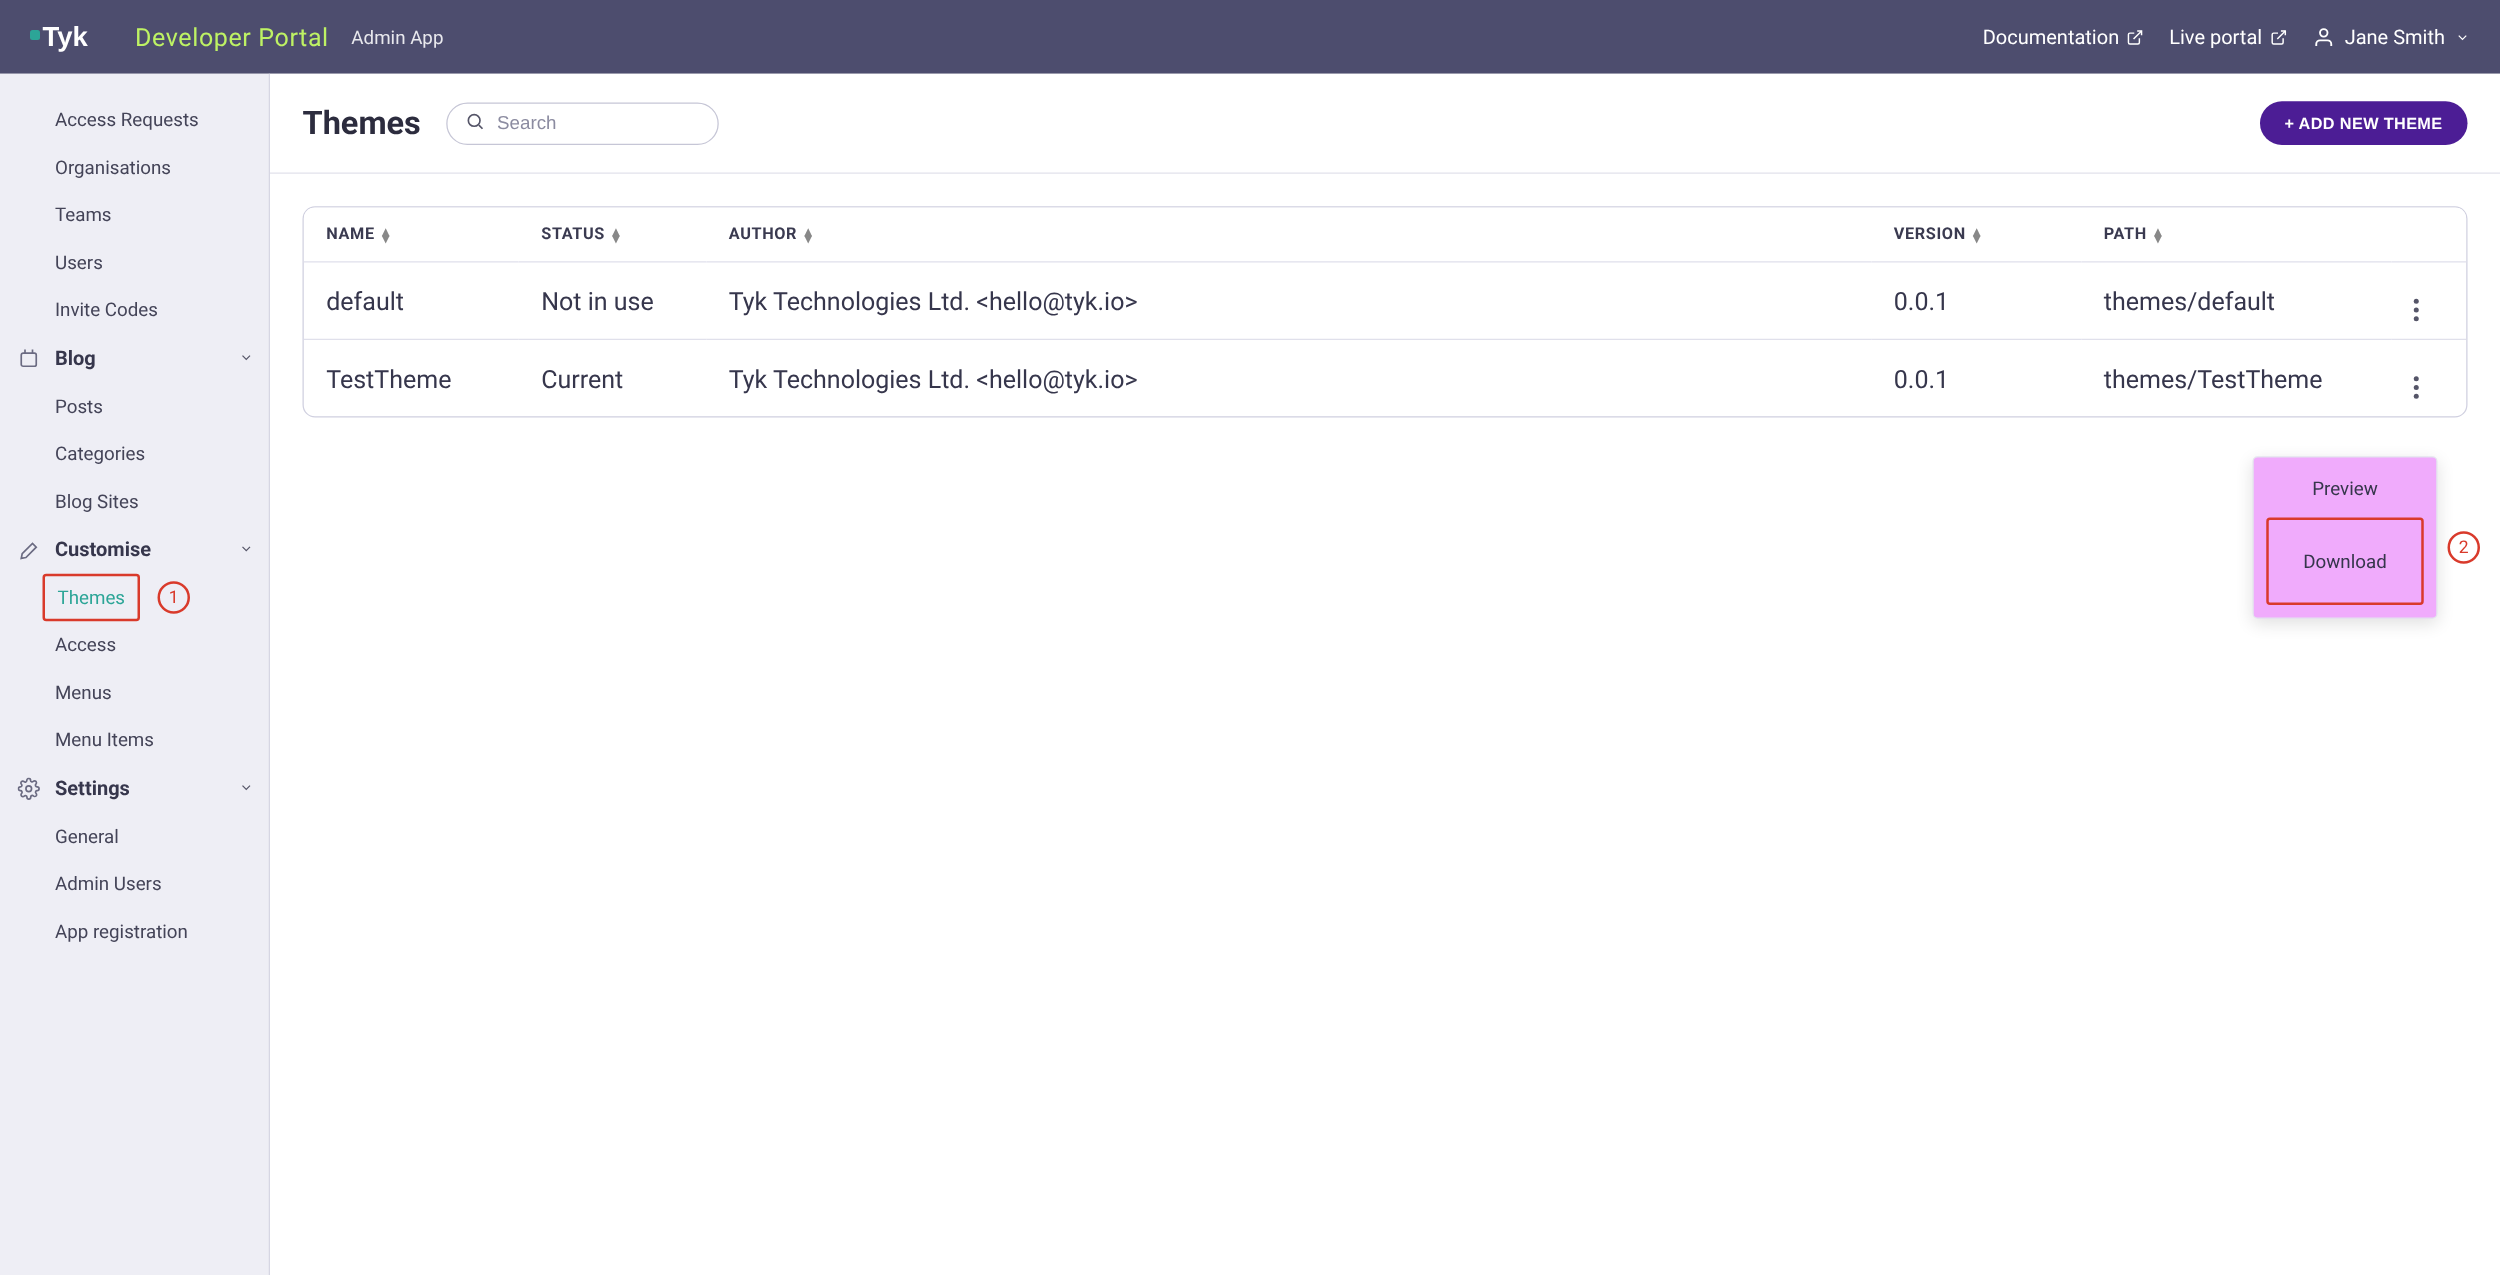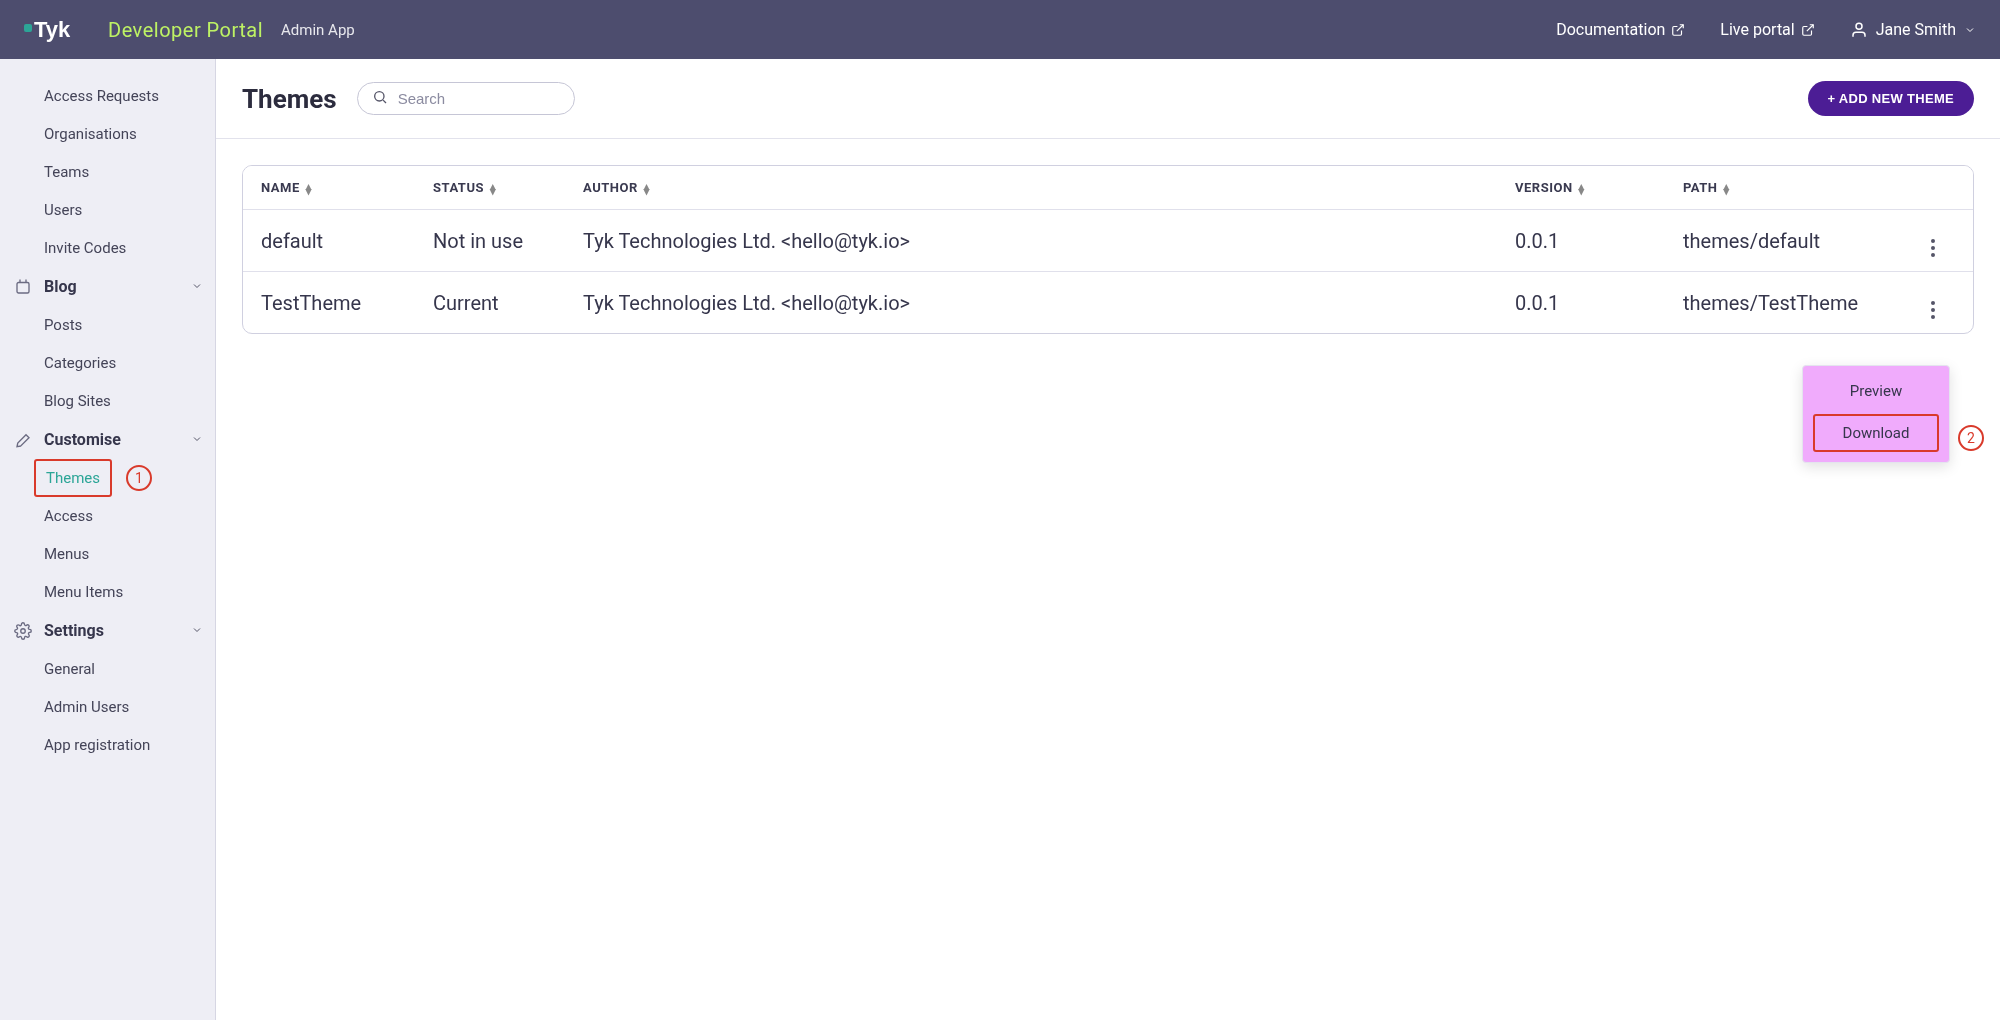--- a/index.html
+++ b/index.html
@@ -4,21 +4,21 @@
 <style>
 * { box-sizing: border-box; margin: 0; padding: 0; }
 body { font-family: -apple-system, BlinkMacSystemFont, "Segoe UI", Roboto, sans-serif; font-size: 14px; color: #36364C; background: #fff; }
 
 
 .header { background: #4D4D6E; color: #fff; height: 59px; display: flex; align-items: center; padding: 0 24px; }
 .logo { display: flex; align-items: center; gap: 24px; }
 .logo-text { color: #bef264; font-size: 20px; font-weight: 400; letter-spacing: 0.5px; }
 .logo-mark { display: inline-flex; align-items: center; }
 .admin-app { margin-left: 18px; color: #E8E8ED; font-size: 15px; }
-.header-right { margin-left: auto; display: flex; align-items: center; gap: 35px; font-size: 16px; }
+.header-right { margin-left: auto; display: flex; align-items: center; gap: 20px; font-size: 16px; }
 .header-link { color: #fff; display: flex; align-items: center; gap: 6px; cursor: pointer; }
 .ext-icon { width: 14px; height: 14px; }
 .user-block { display: flex; align-items: center; gap: 8px; cursor: pointer; }
 
 
 .layout { display: flex; height: calc(100vh - 59px); }
 .sidebar { width: 216px; background: #EEEEF5; border-right: 1px solid #D6D6E3; padding-top: 18px; overflow-y: auto; }
 .main { flex: 1; background: #fff; position: relative; }
 
 
@@ -47,21 +47,21 @@
 .tbl th { font-weight: 700; font-size: 13px; letter-spacing: 0.5px; color: #3A3A50; background: #fff; }
 .tbl tr:last-child td { border-bottom: none; }
 .sort-ico { margin-left: 6px; color: #888; font-size: 11px; display: inline-flex; flex-direction: column; line-height: 5px; vertical-align: middle; }
 .actions-cell { width: 60px; text-align: center; }
 .kebab { cursor: pointer; color: #555568; display: inline-flex; flex-direction: column; gap: 3px; align-items: center; }
 .kebab span { width: 4px; height: 4px; background: #555568; border-radius: 50%; }
 
 
 .menu { position: absolute; right: 50px; top: 306px; background: #f0abfc; border: 1px solid #E4E4EE; border-radius: 4px; box-shadow: 0 4px 14px rgba(0,0,0,0.12); width: 148px; padding: 6px 0; }
 .menu-item { padding: 10px 18px; font-size: 15px; color: #36364C; cursor: pointer; text-align: center; }
-.menu-item.boxed { border: 2px solid #D93A2B; border-radius: 3px; margin: 4px 10px; padding: 8px 12px; }
+.menu-item.boxed { border: 2px solid #D93A2B; border-radius: 3px; margin: 4px 10px; padding: 24px 12px; }
 .annot2 { position: absolute; right: 16px; top: 366px; }
 
 .col-name { width: 172px; }
 .col-status { width: 150px; }
 .col-version { width: 168px; }
 .col-path { width: 248px; }
 </style>
 </head>
 <body>
 

